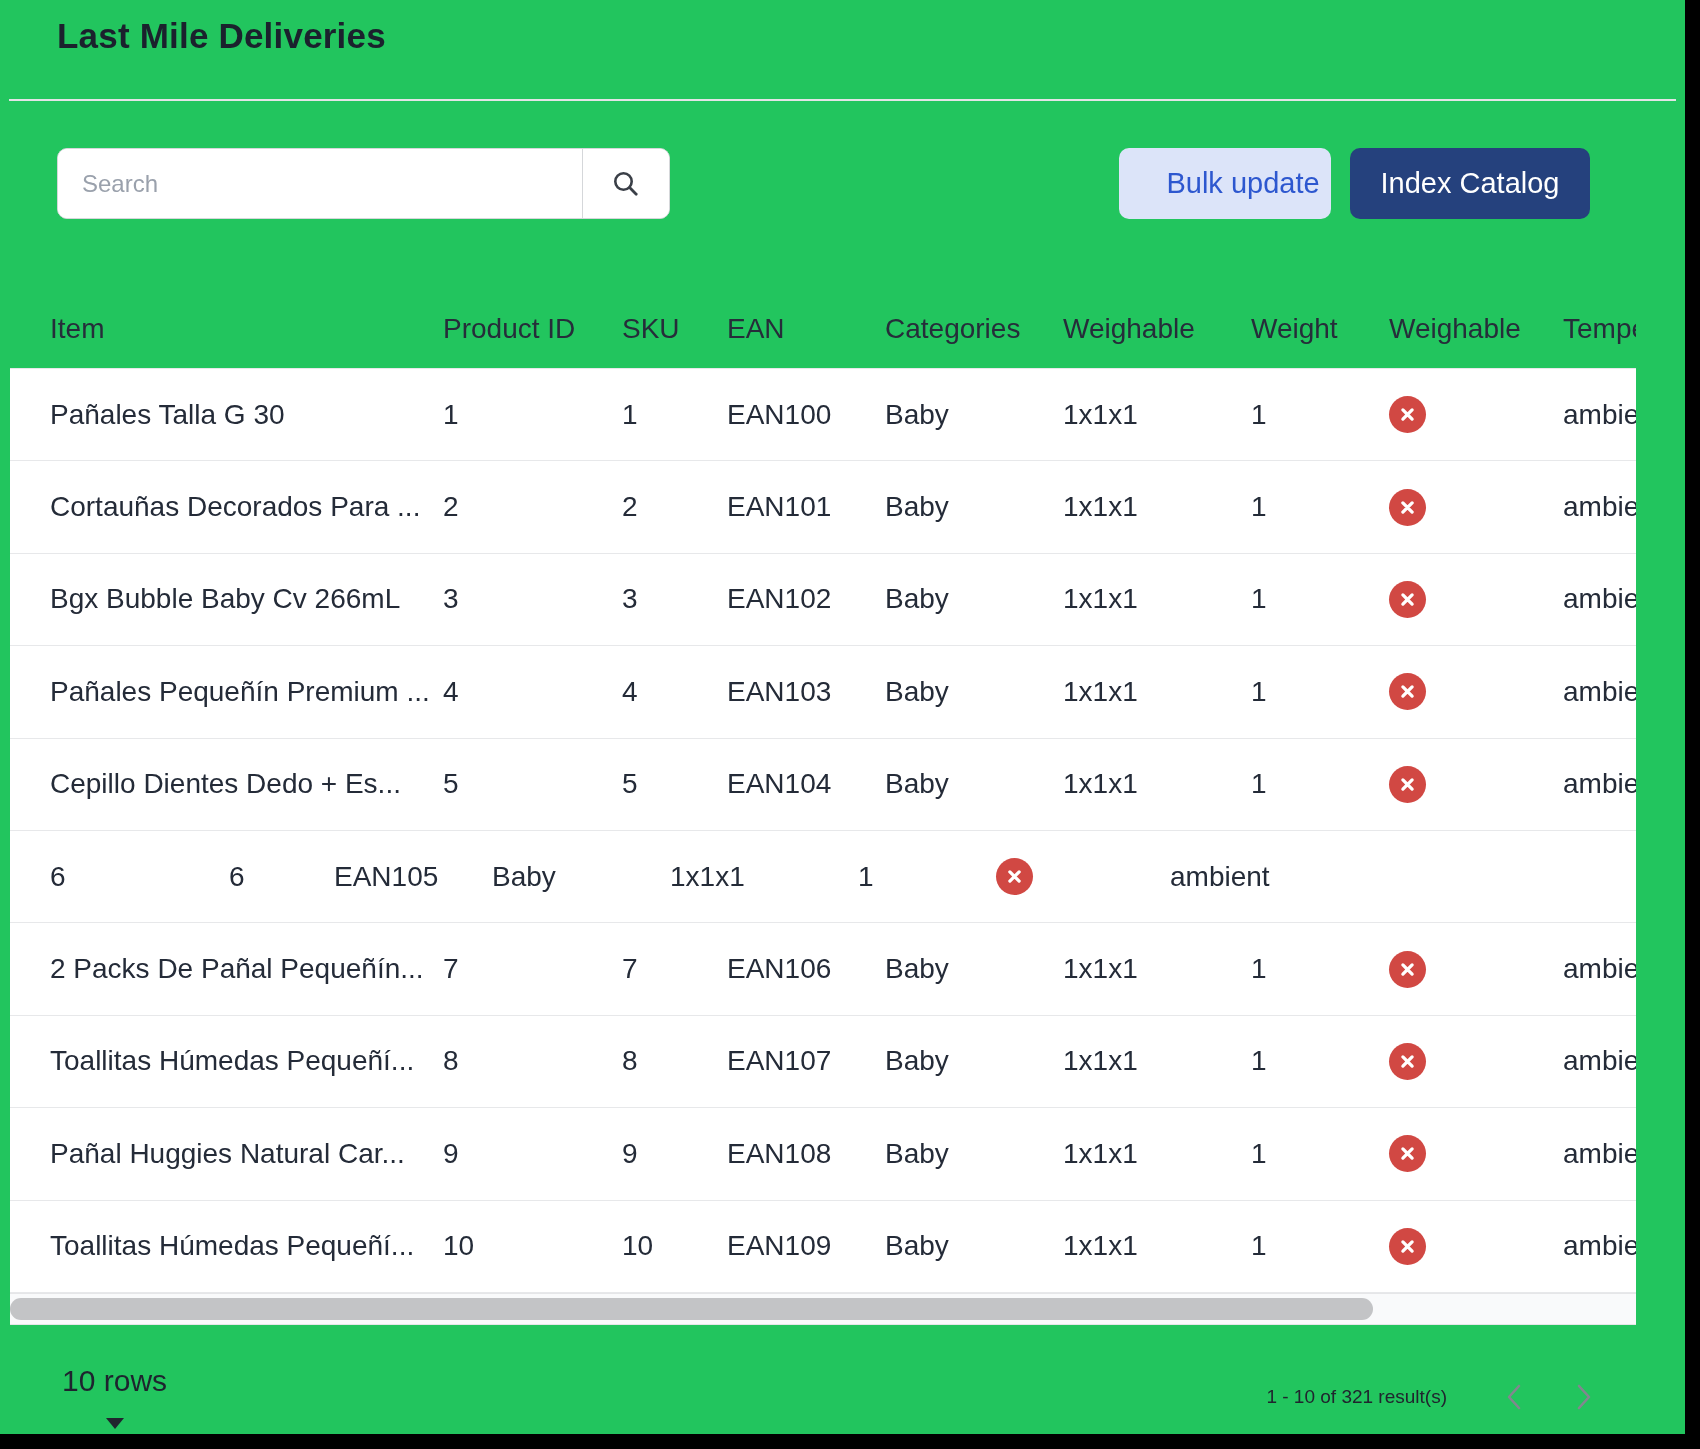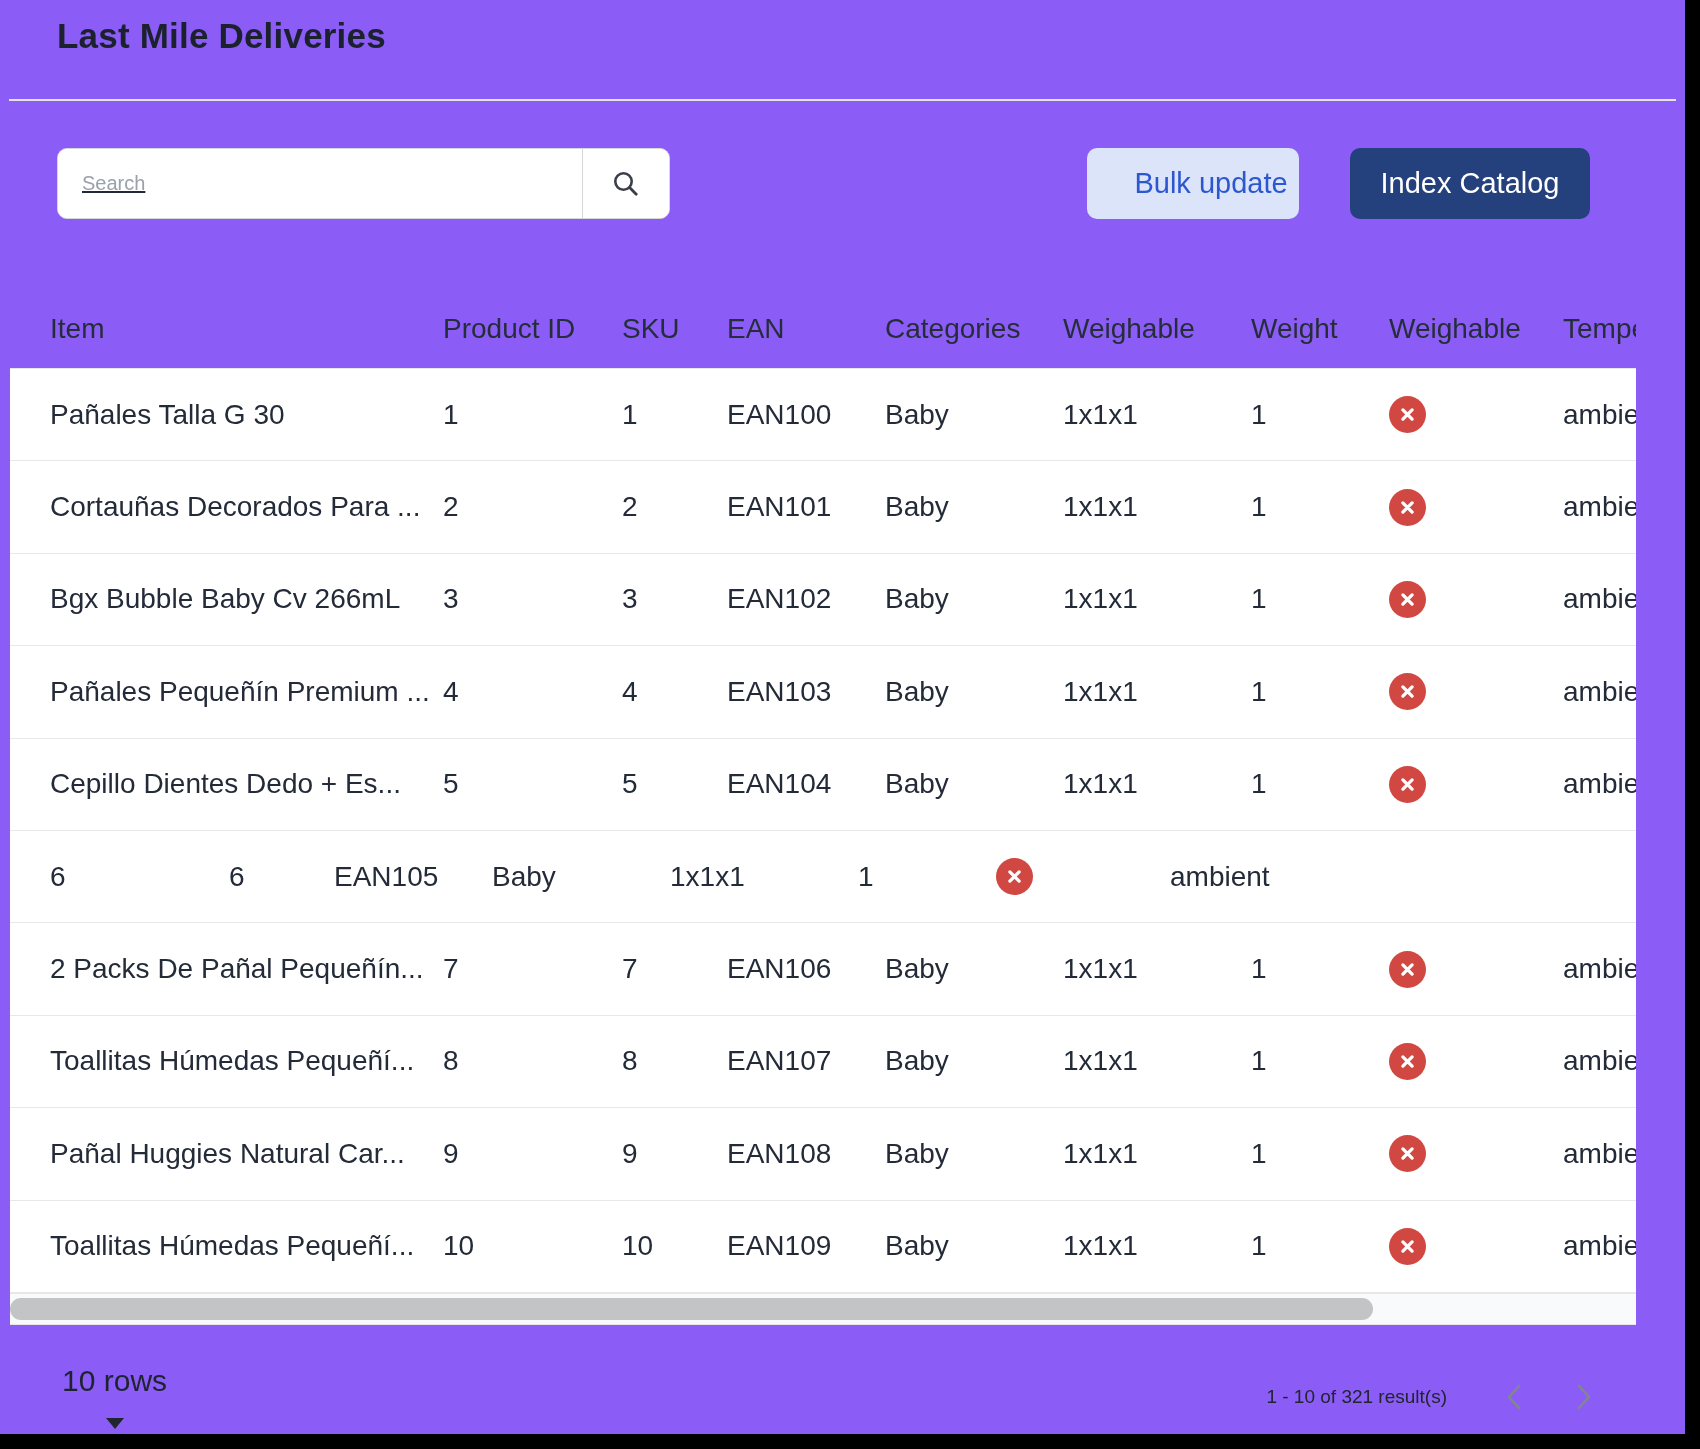--- a/index.html
+++ b/index.html
@@ -8,21 +8,21 @@
     background: #000;
     font-family: "Liberation Sans", "DejaVu Sans", sans-serif;
     overflow: hidden;
     position: relative;
   }
   .page {
     position: absolute;
     left: 0; top: 0;
     width: 1685px;
     height: 1434px;
-    background: #8b5cf6;
+    background: #22c55e;
     color: #212836;
     overflow: hidden;
   }
   
   .page-header { padding: 16px 0 0 57px; }
   .page-title {
     font-size: 35px;
     font-weight: 700;
     letter-spacing: 0.2px;
     color: #1b212d;
@@ -46,24 +46,23 @@
     border: 1px solid #d5d7da;
     border-radius: 10px;
     overflow: hidden;
     background: #fff;
   }
   .search-input {
     width: 524px;
     border: none;
     outline: none;
     font-family: "Liberation Sans", "DejaVu Sans", sans-serif;
-    font-size: 20px;
+    font-size: 24px;
     color: #212836;
     padding: 0 24px;
-    text-decoration: underline;
   }
   .search-input::placeholder { color: #9aa1ac; }
   .search-btn {
     width: 87px;
     border: none;
     border-left: 1px solid #d5d7da;
     background: #fff;
     display: flex;
     align-items: center;
     justify-content: center;
@@ -86,21 +85,20 @@
     width: 212px;
     background: #dce4f9;
     color: #2d57cf;
     margin-right: 19px;
     padding-left: 36px;
   }
   .btn-index {
     width: 240px;
     background: #25417d;
     color: #ffffff;
-    margin-left: 32px;
   }
   
   .table-wrap {
     margin: 70px 0 0 10px;
     width: 1626px;
     overflow: hidden;
   }
   .table-inner { width: 1803px; }
   .thead-row, .tr {
     display: flex;

